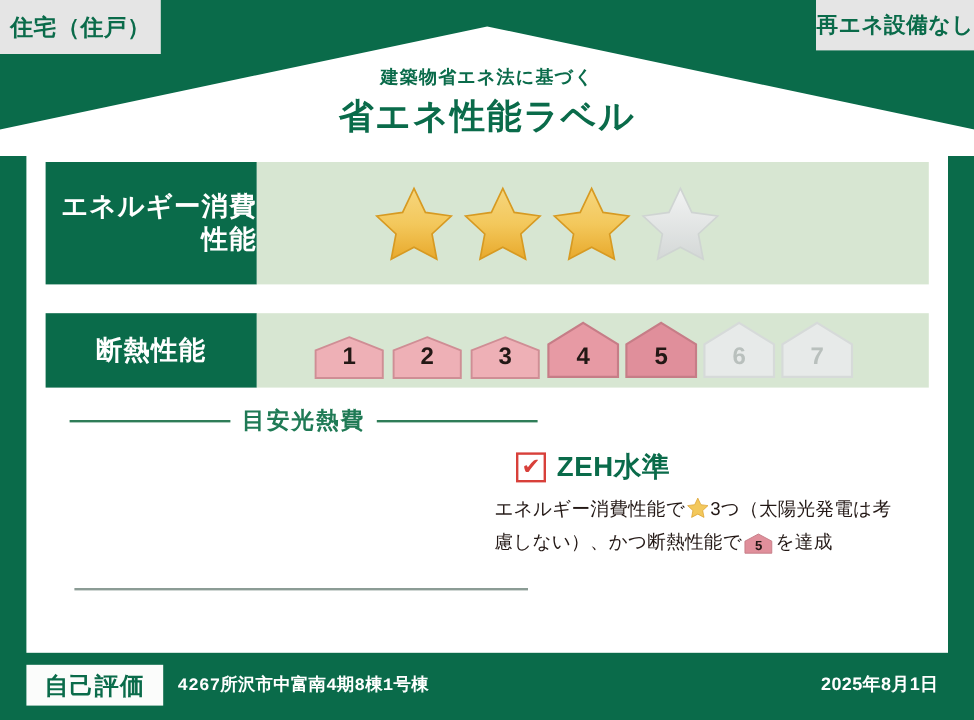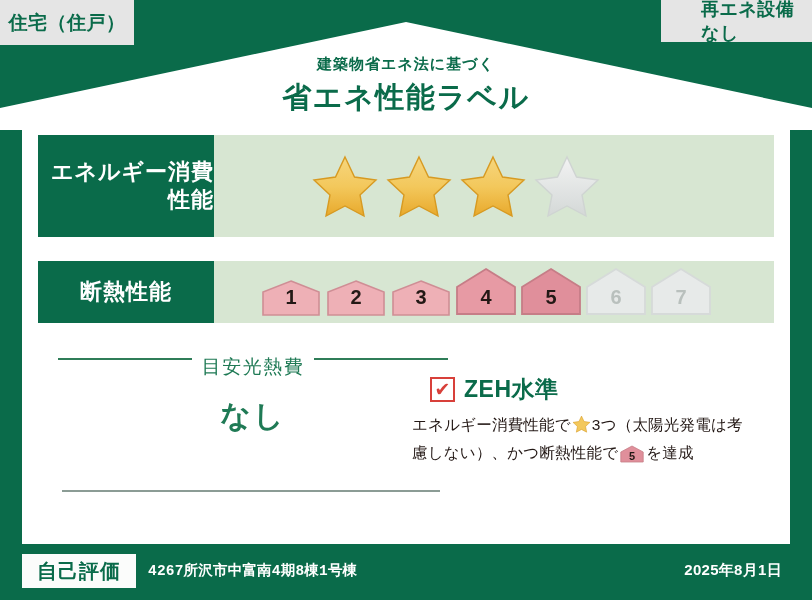--- a/index.html
+++ b/index.html
@@ -38,23 +38,22 @@
     justify-content: center;
     letter-spacing: 0.5px;
   }
   .badge-left {
     left: 0; top: 0;
     width: 134px; height: 45px;
     font-size: 19px;
   }
   .badge-right {
     right: 0; top: 0;
-    width: 151px; height: 42px;
+    width: 132px; height: 42px;
     font-size: 18px;
-    padding-left: 40px;
   }
 
   
   .title-wrap {
     position: absolute;
     left: 0; top: 55px;
     width: 812px;
     text-align: center;
     color: #0a6b4a;
   }
@@ -142,24 +141,23 @@
     left: 36px; top: 222px;
     width: 390px;
     display: flex;
     align-items: center;
     gap: 10px;
     color: #1f7a55;
   }
   .util-head .ln { flex: 1; height: 2px; background: #2f7d58; }
   .util-head .txt {
     font-size: 19px;
-    font-weight: normal;
+    font-weight: bold;
     letter-spacing: 1.5px;
     white-space: nowrap;
-    margin-top: 16px;
   }
 
   .util-value {
     position: absolute;
     left: 36px; top: 280px;
     width: 390px;
     text-align: center;
     font-size: 30px;
     font-weight: bold;
     color: #1f7a55;
@@ -351,21 +349,20 @@
 
         </div>
       </div>
     </div>
 
     <div class="util-head">
       <span class="ln"></span>
       <span class="txt">目安光熱費</span>
       <span class="ln"></span>
     </div>
-    <div class="util-value">なし</div>
     <div class="util-rule"></div>
 
     <div class="zeh-head">
       <span class="zeh-check">
         <span style="color:#d8403a;font-size:19px;line-height:1;font-weight:bold;">✔</span>
       </span>
       <span class="zeh-title">ZEH水準</span>
     </div>
 
     <div class="zeh-desc">

